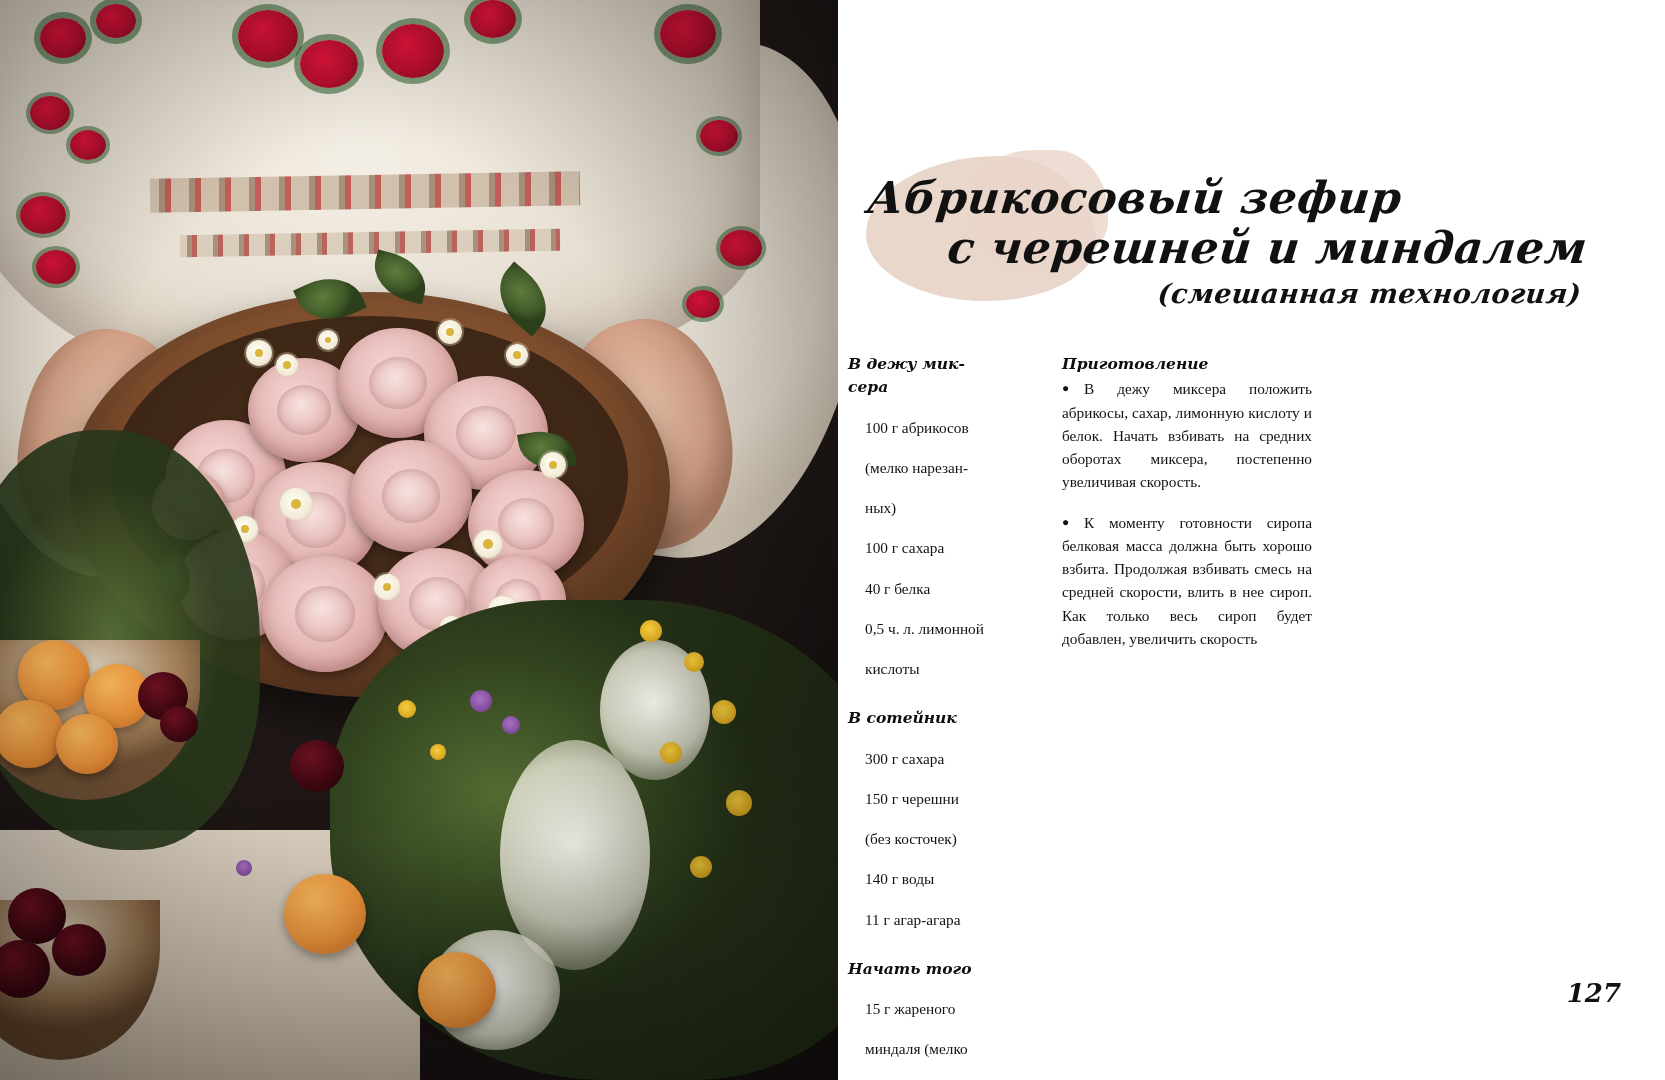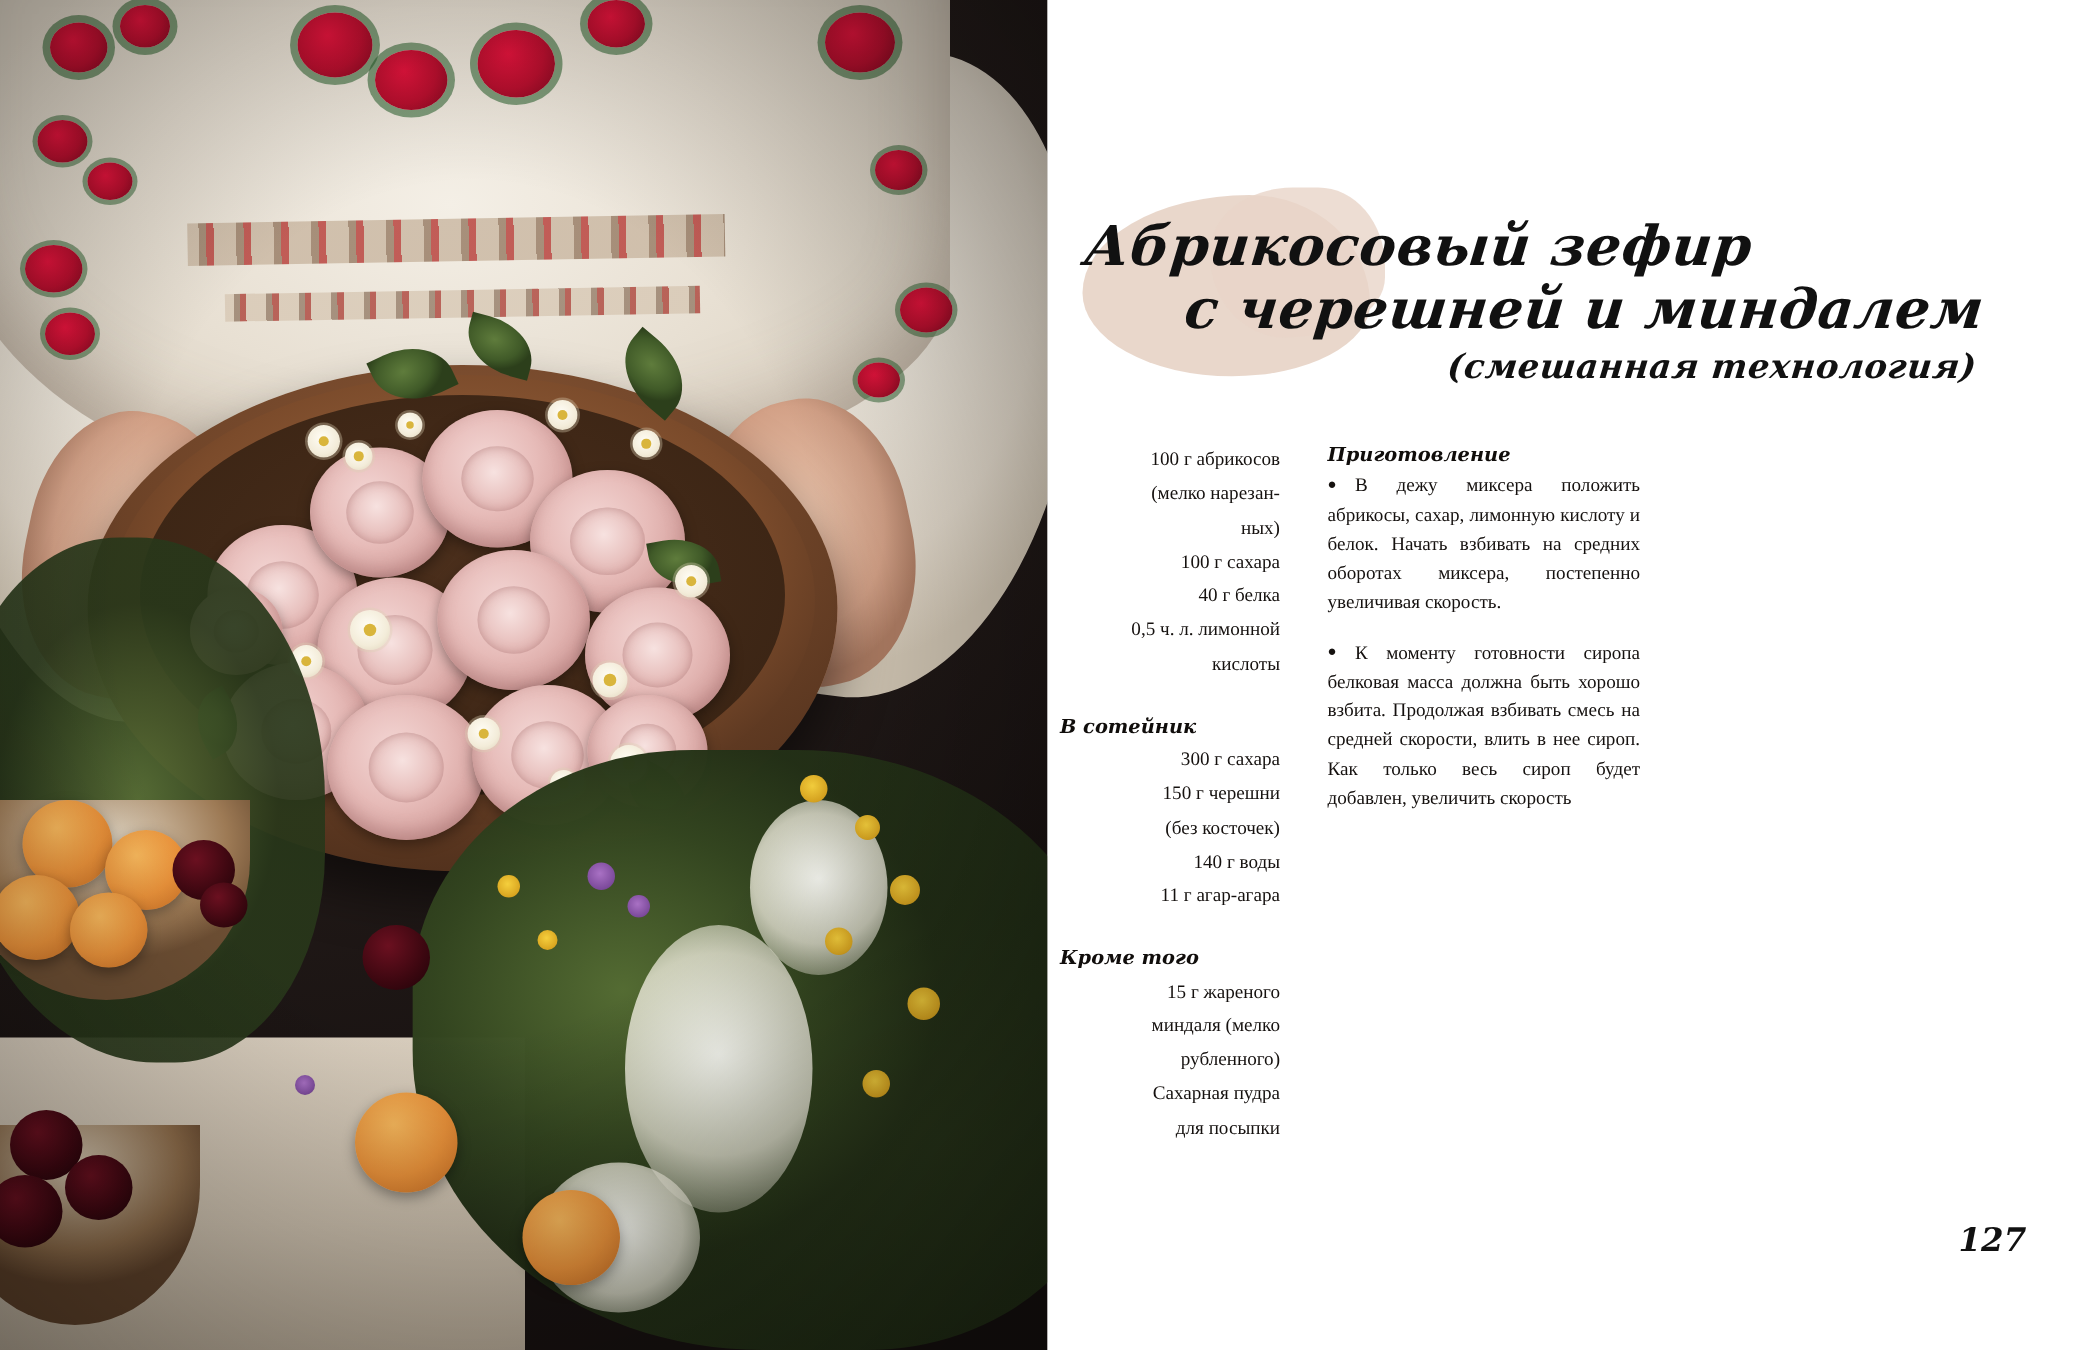--- a/index.html
+++ b/index.html
@@ -273,21 +273,21 @@
   .sub-head {
     font-family: "DejaVu Serif", "Liberation Serif", serif;
     font-style: italic;
     font-weight: 700;
     font-size: 15.5px;
     line-height: 1.5;
     margin: 0 0 2px 0;
     color: #100d0b;
   }
   .sub-head.spaced { margin-top: 26px; }
-  .ing-line { margin: 4px; text-align: right; }
+  .ing-line { margin: 17px; }
   .para {
     margin: 0 0 17px 0;
     text-align: justify;
     text-justify: inter-word;
     hyphens: manual;
   }
   .para .bullet {
     display: inline-block;
     width: 22px;
     text-align: left;
@@ -419,36 +419,40 @@
       <div class="title-smear"></div>
       <div class="title-smear2"></div>
       <div class="title-line1">Абрикосовый зефир</div>
       <div class="title-line2">с черешней и миндалем</div>
       <div class="title-line3">(смешанная технология)</div>
     </div>
 
     <div class="columns">
 
       <div class="col col-ingredients">
+        <div class="sub-head">
+          <span>В дежу мик-</span><br>
+          <span>сера</span>
+        </div>
         <p class="ing-line">100 г абрикосов</p>
         <p class="ing-line">(мелко нарезан-</p>
         <p class="ing-line">ных)</p>
         <p class="ing-line">100 г сахара</p>
         <p class="ing-line">40 г белка</p>
         <p class="ing-line">0,5 ч. л. лимонной</p>
         <p class="ing-line">кислоты</p>
 
         <div class="sub-head spaced">В сотейник</div>
         <p class="ing-line">300 г сахара</p>
         <p class="ing-line">150 г черешни</p>
         <p class="ing-line">(без косточек)</p>
         <p class="ing-line">140 г воды</p>
         <p class="ing-line">11 г агар-агара</p>
 
-        <div class="sub-head spaced">Кроме того</div>
+        <div class="sub-head spaced">Начать того</div>
         <p class="ing-line">15 г жареного</p>
         <p class="ing-line">миндаля (мелко</p>
         <p class="ing-line">рубленного)</p>
         <p class="ing-line">Сахарная пудра</p>
         <p class="ing-line">для посыпки</p>
       </div>
 
       <div class="col col-mid">
         <div class="sub-head">Приготовление</div>
         <p class="para">

